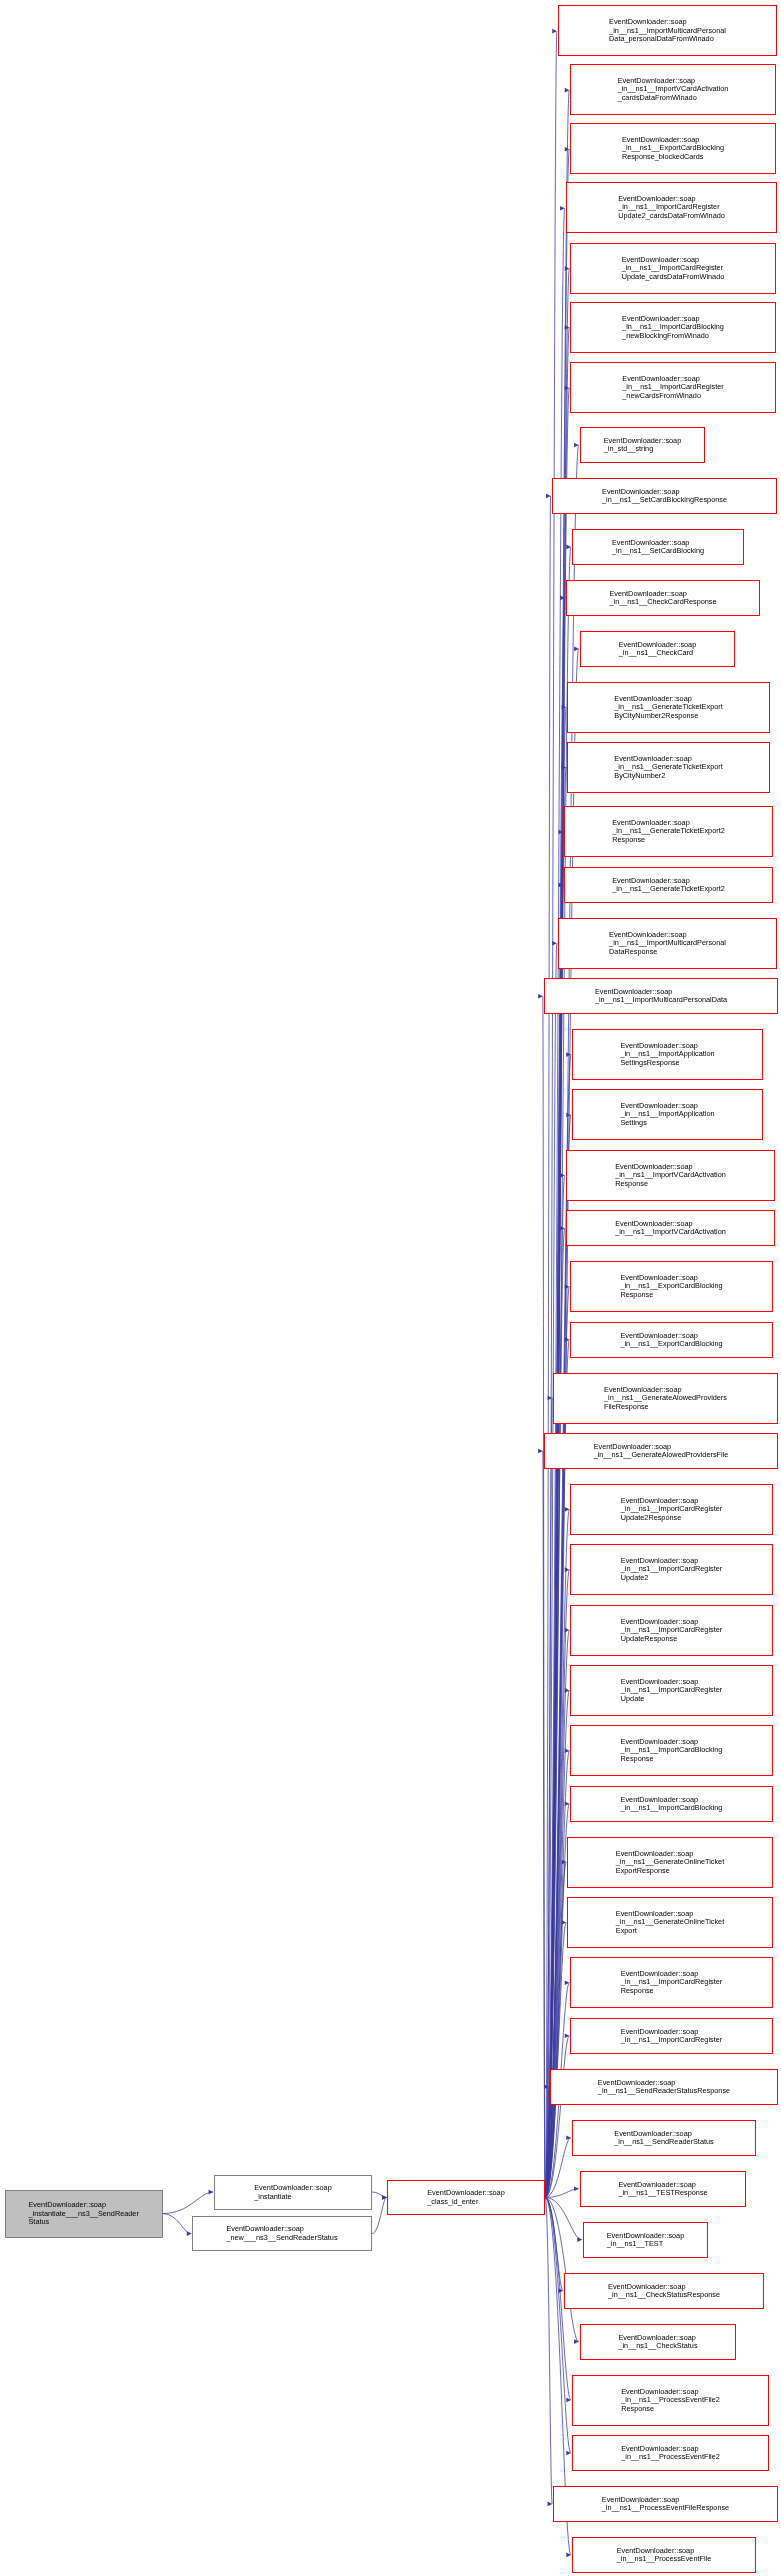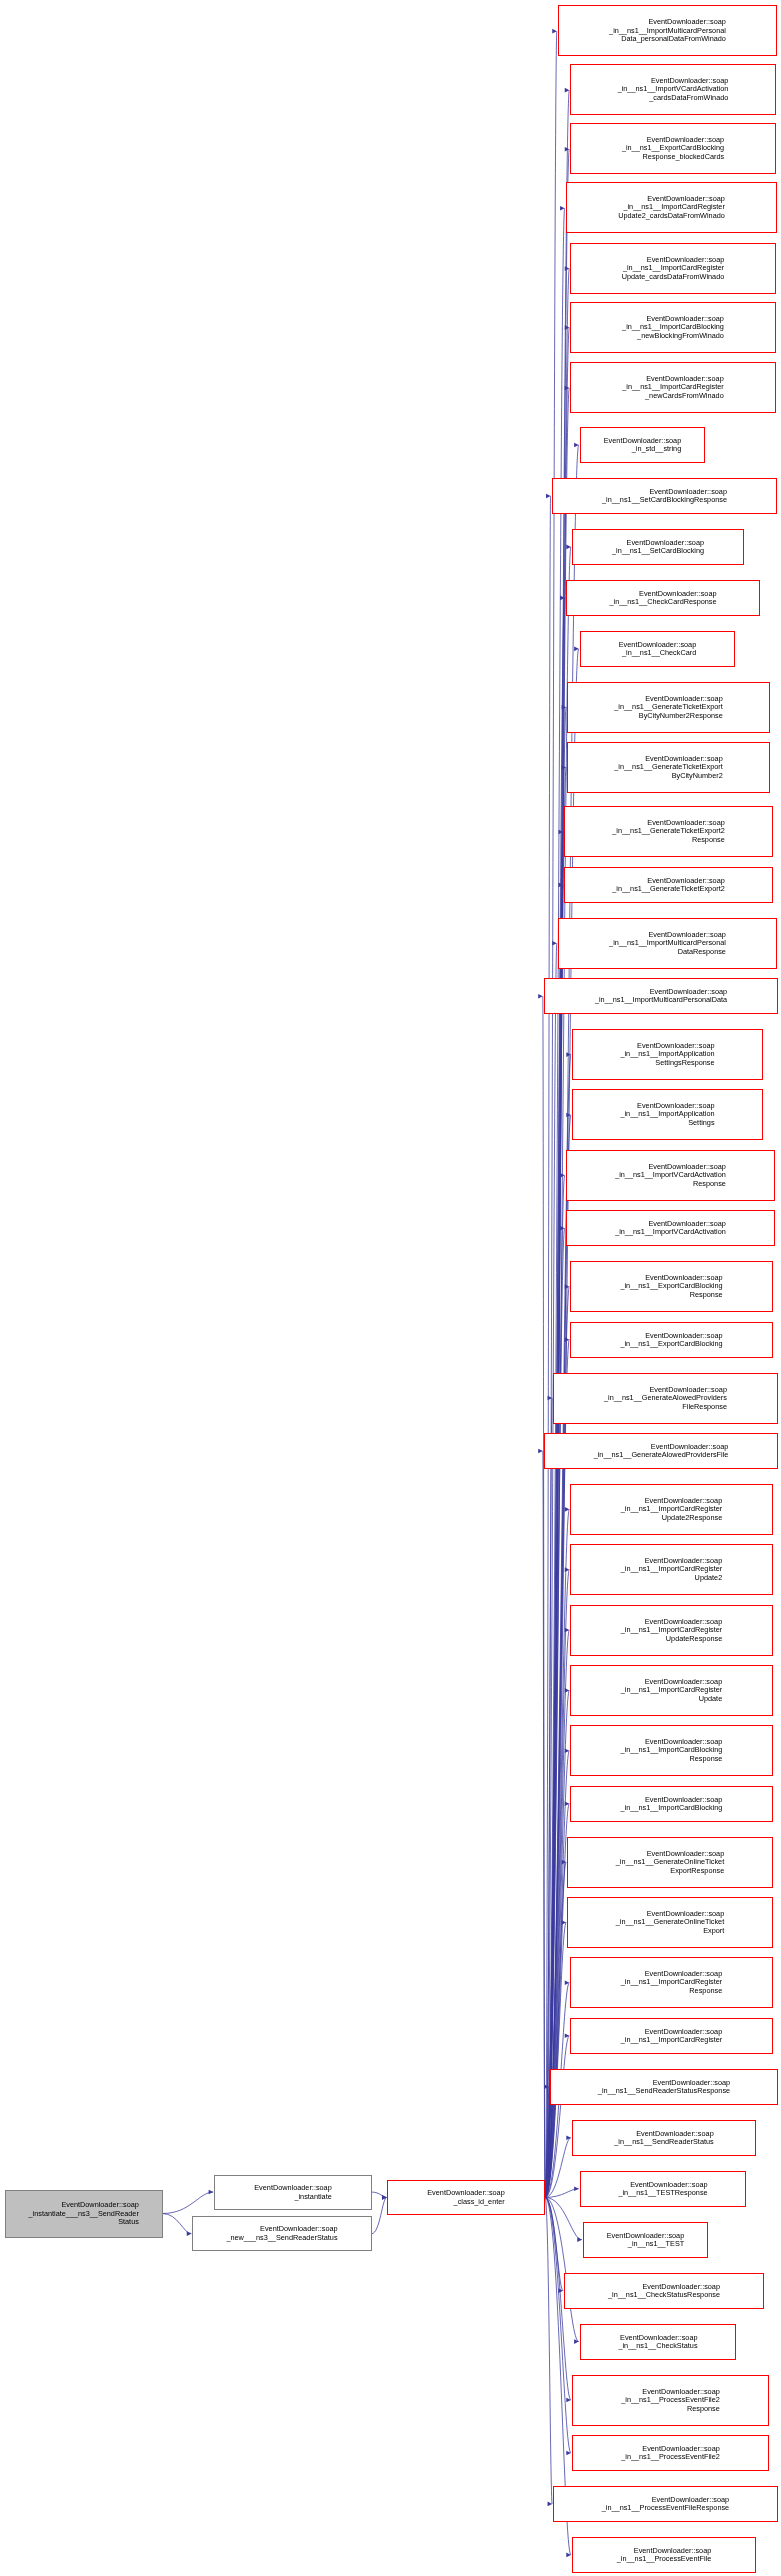--- a/index.html
+++ b/index.html
@@ -24,21 +24,21 @@
     pointer-events: none;
   }
   .node {
     position: absolute;
     box-sizing: border-box;
     border: 0.8px solid #ff0000;
     background: #ffffff;
     color: #000000;
     font-size: 7.3px;
     line-height: 8.5px;
-    text-align: right;
+    text-align: left;
     display: flex;
     align-items: center;
     justify-content: center;
     white-space: pre-line;
     padding: 0.8px 1.5px;
     overflow: hidden;
   }
   .node.gray {
     border: 0.8px solid #808080;
     background: #bfbfbf;

